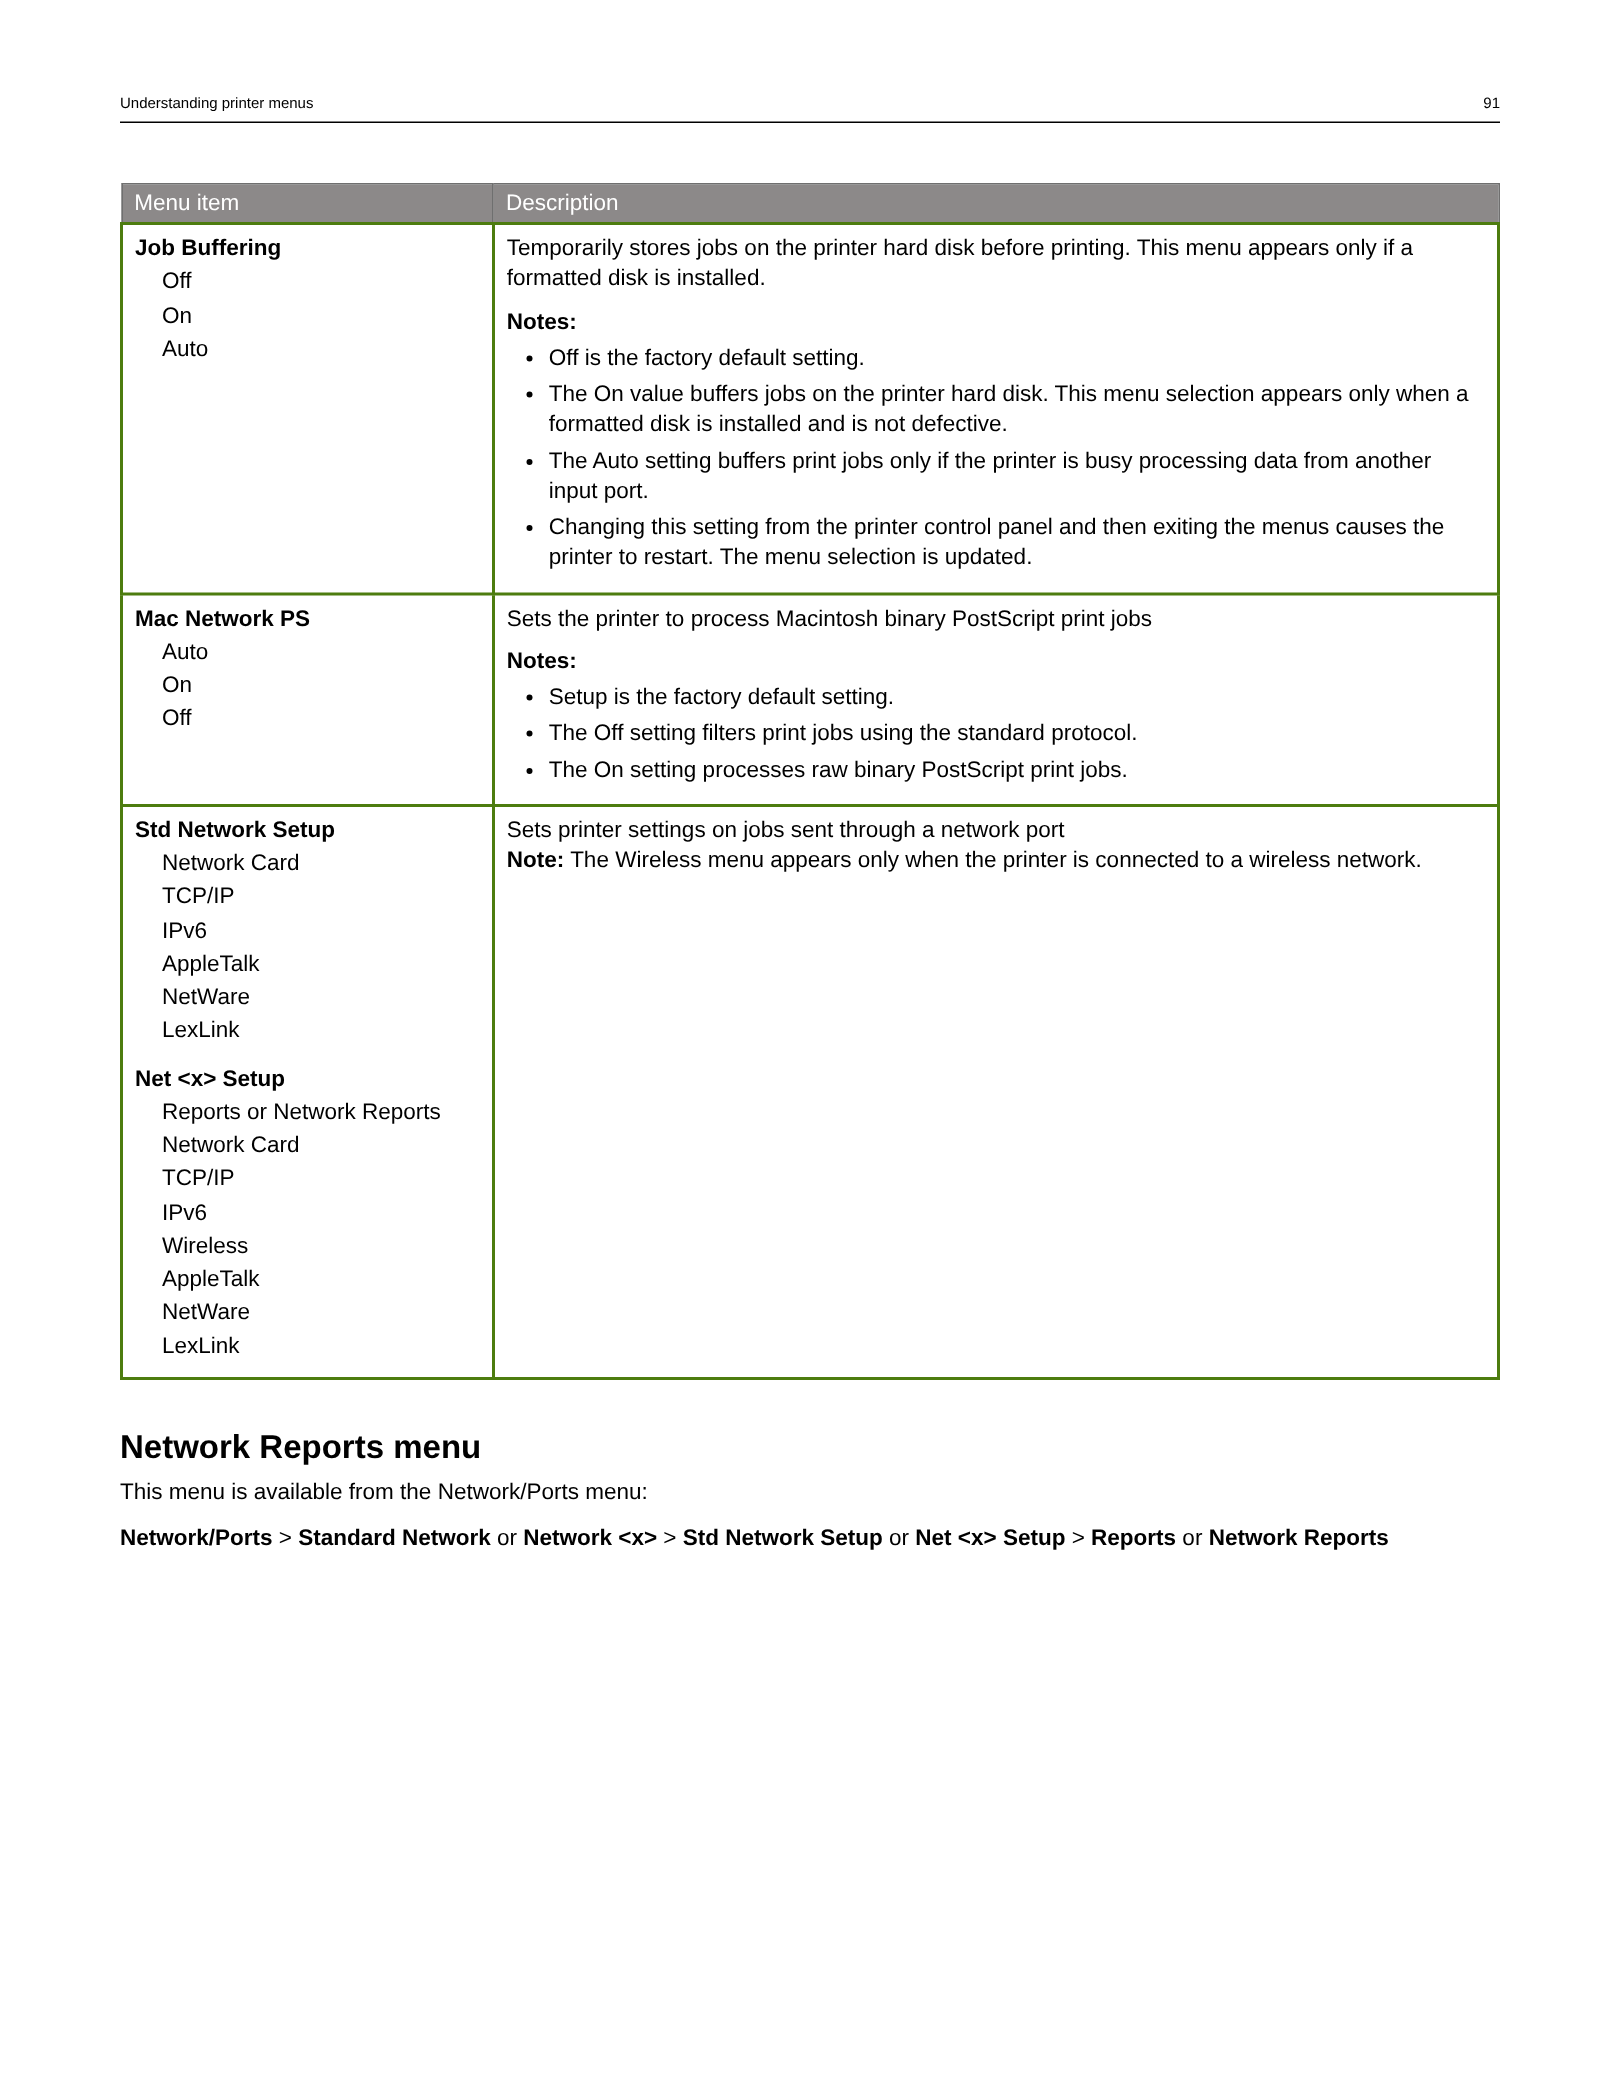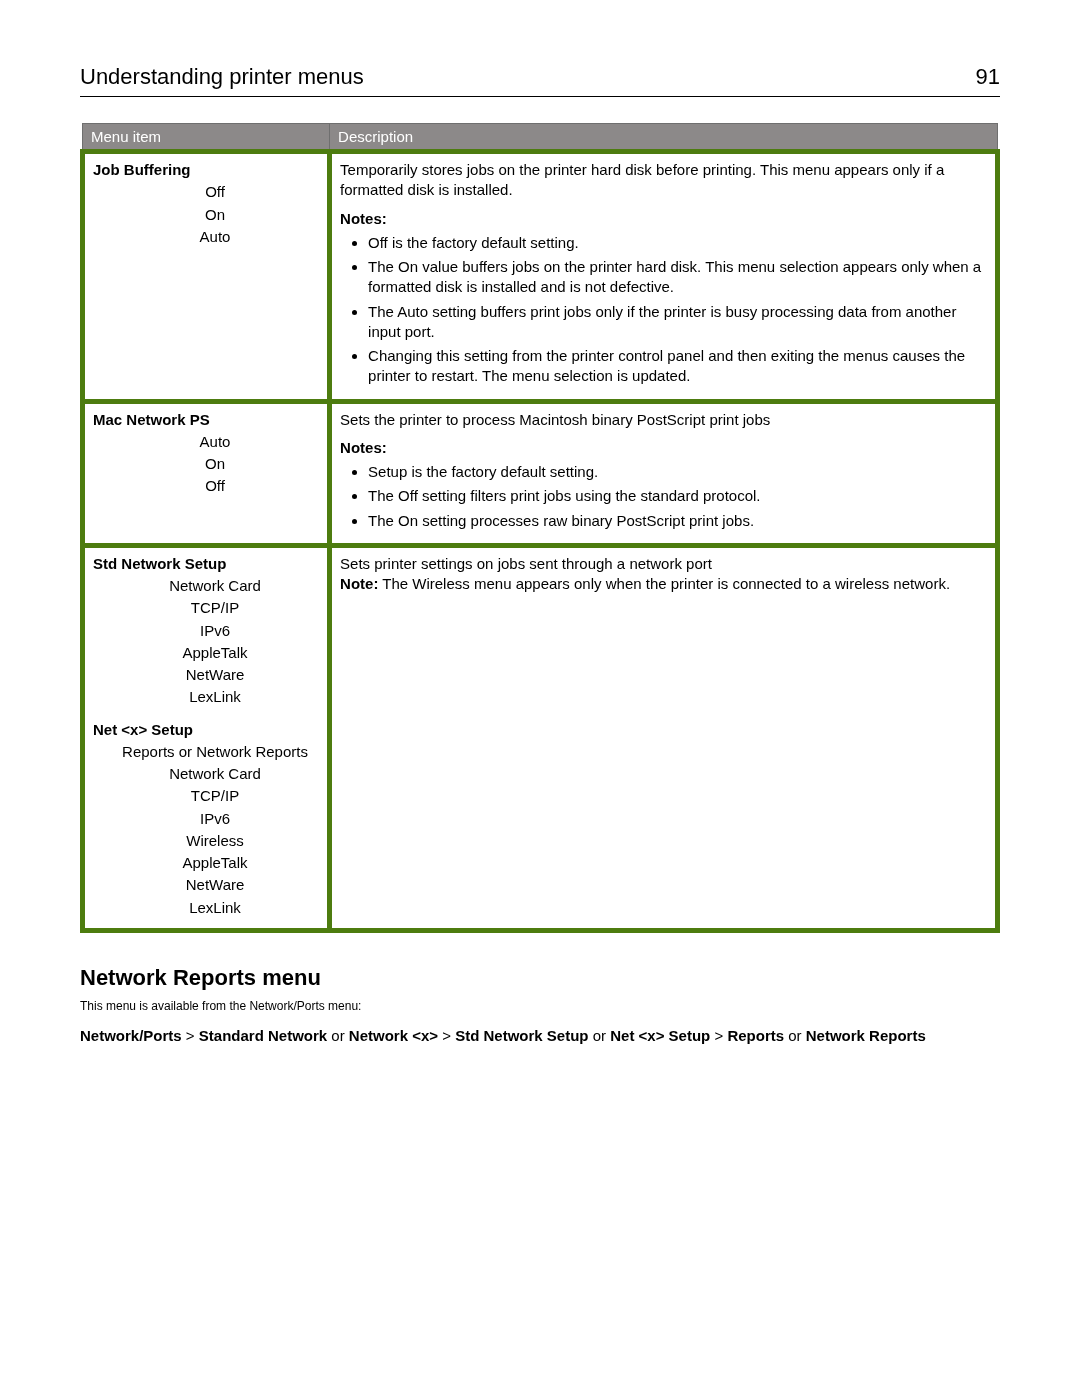--- a/index.html
+++ b/index.html
@@ -15,70 +15,69 @@
     min-height: 1397px;
     padding: 64px 80px 60px 80px;
     box-sizing: border-box;
   }
   .runhead {
     display: flex;
     justify-content: space-between;
     align-items: baseline;
     border-bottom: 1px solid #000;
     padding-bottom: 6px;
-    margin-bottom: 26px;
-    font-size: 22px;
+    margin-bottom: 40px;
+    font-size: 10px;
   }
   .runhead .title { }
   .runhead .pnum  { }
   table.menu {
     width: 100%;
     border-collapse: collapse;
     table-layout: fixed;
   }
   col.c1 { width: 27%; }
   col.c2 { width: 73%; }
   table.menu th {
     background: #8c8989;
     color: #fff;
     font-weight: normal;
     text-align: left;
     padding: 4px 8px;
     border: 1px solid #6f6f6f;
     font-size: 15px;
   }
   table.menu td {
-    border: 5px solid #4d7c0f;
+    border: 2px solid #4d7c0f;
     padding: 6px 8px 8px 8px;
     vertical-align: top;
     font-size: 15px;
     line-height: 1.35;
   }
   
   .label-bold { font-weight: bold; }
   ul.opts {
     list-style: none;
     margin: 2px 0 0 18px;
     padding: 0;
-    text-align: center;
   }
   ul.opts li { margin: 2px 0; }
   ul.bul  {
     list-style: disc;
     margin: 2px 0 0 28px;
     padding: 0;
   }
   ul.bul li { margin: 4px 0; }
   .notes-head { font-weight: bold; margin: 8px 0 2px 0; display: block; }
   h2.section {
     font-size: 22px;
     font-weight: bold;
     margin: 32px 0 8px 0;
   }
-  p.body { margin: 6px 0 12px 0; font-size: 12px; }
+  p.body { margin: 6px 0 12px 0; font-size: 15px; }
   p.breadcrumb { margin: 0 0 0 0; font-size: 15px; line-height: 1.4; }
   .b { font-weight: bold; }
 </style>
 </head>
 <body>
 
 <div class="page">
 
   <div class="runhead">
     <span class="title">Understanding printer menus</span>

